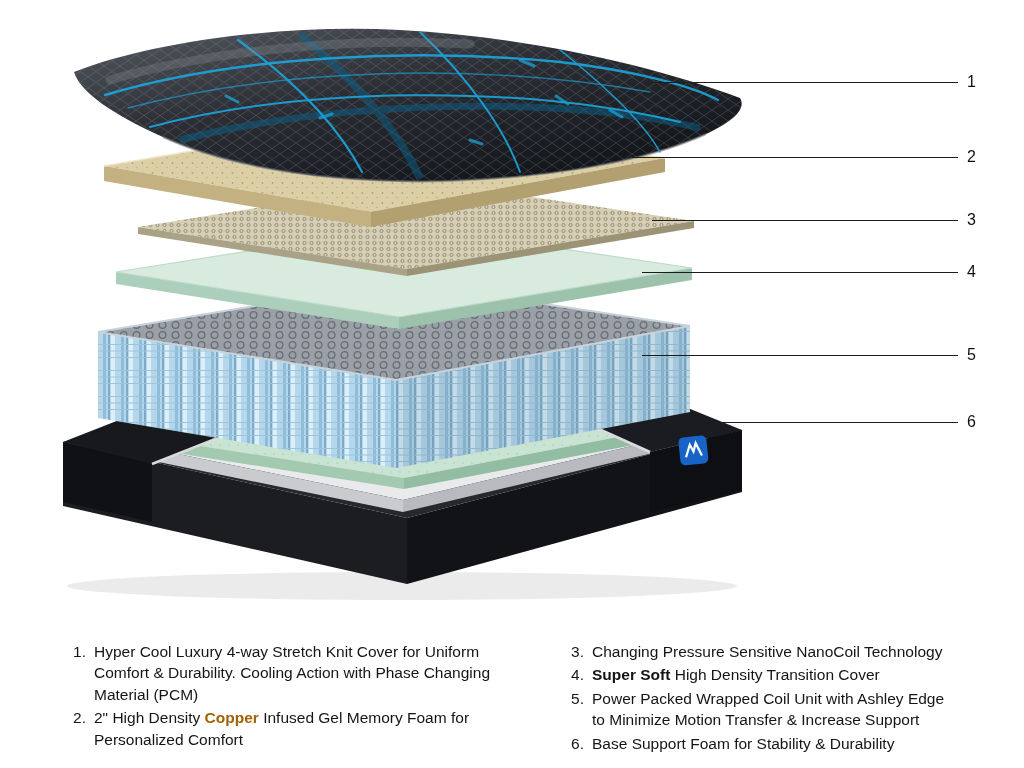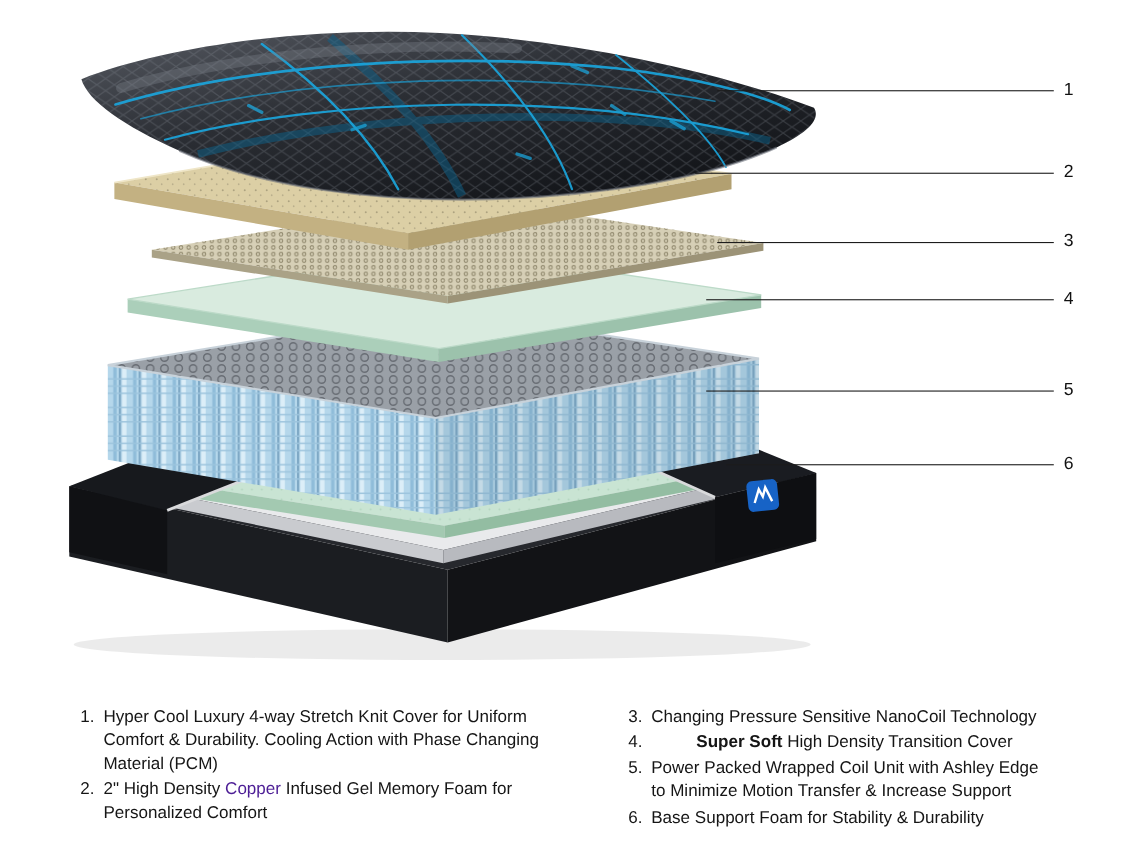--- a/index.html
+++ b/index.html
@@ -21,22 +21,22 @@
   .legend {
     position:absolute; left:62px; top:641px; width:940px;
     display:flex; gap:26px; z-index:3;
     font-size:15.5px; line-height:1.38; color:#151515;
   }
   .legend-col.left  { width:472px; flex-shrink:0; }
   .legend-col.right { width:392px; flex-shrink:0; }
   .legend-item { display:flex; margin-bottom:2px; }
   .legend-num { min-width:24px; text-align:right; margin-right:8px; flex-shrink:0; }
   .legend-text { flex:1; }
-  .copper { color:#4c1d95; font-weight:normal; }
-  .bold { font-weight:bold;margin-left:41px; }
+  .copper { color:#a16207; font-weight:bold; }
+  .bold { font-weight:bold; }
 </style>
 </head>
 <body>
 
 <div class="stage">
 
   <svg class="illustration" width="1024" height="640" viewBox="0 0 1024 640" aria-hidden="true">
     <defs>
       <linearGradient id="coverGrad" x1="0" y1="0" x2="0.8" y2="1">
         <stop offset="0" stop-color="#565a62"></stop>

